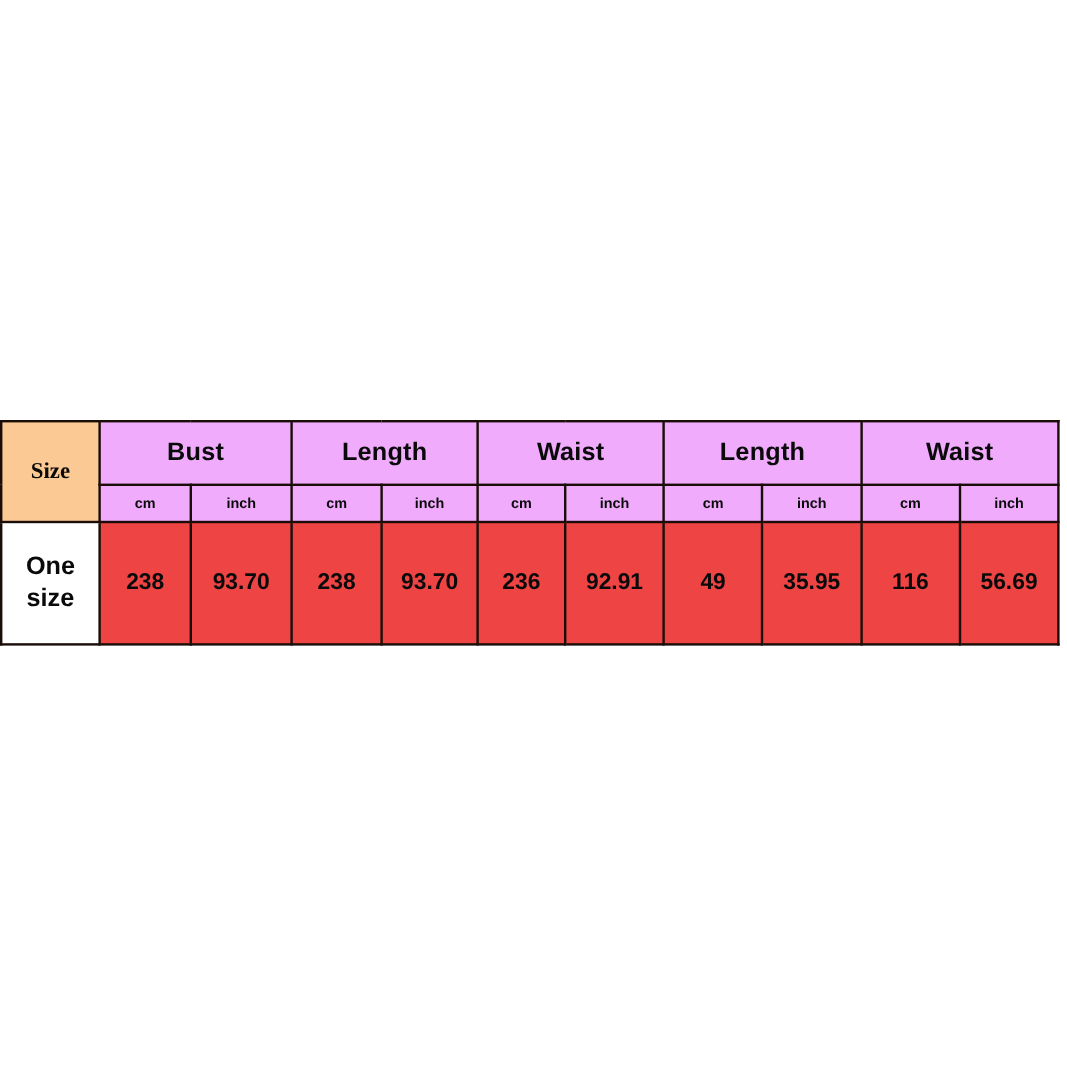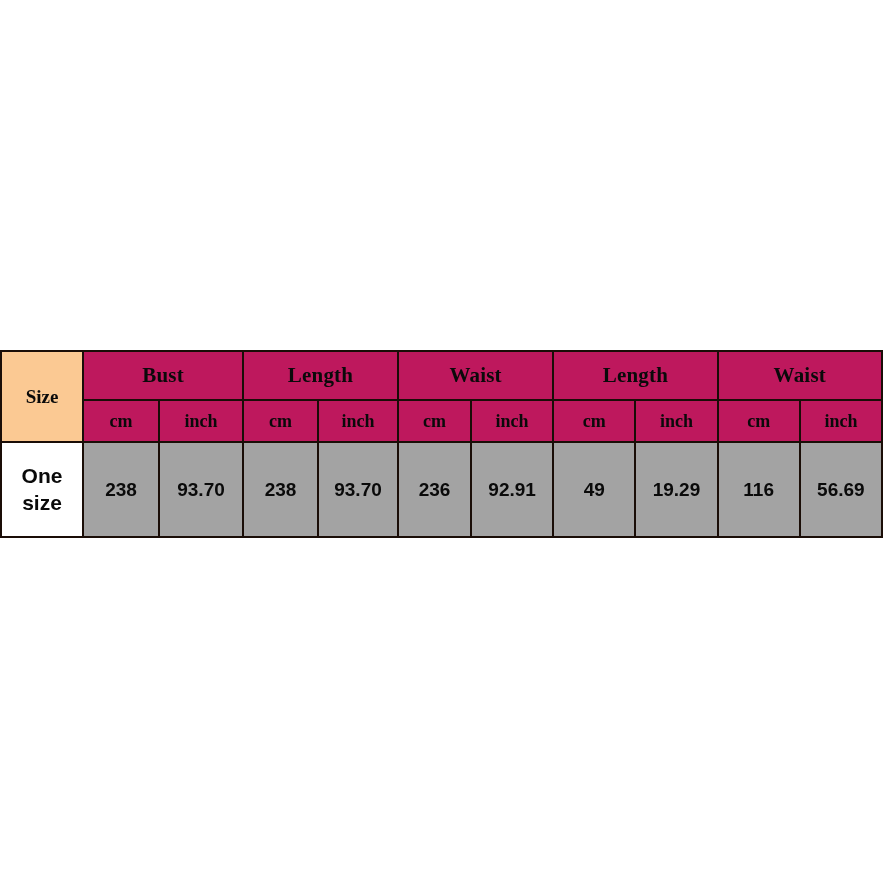--- a/index.html
+++ b/index.html
@@ -35,48 +35,47 @@
     border: 2px solid #1a0d07;
     text-align: center;
     vertical-align: middle;
     font-weight: bold;
     color: #0a0a0a;
     padding: 0;
     line-height: 1.28;
   }
 
   td.head-cell {
-    background: #be185d;
-    font-family: Liberation Serif, serif;
+    background: #f0abfc;
   }
 
   td.group-head {
     font-size: 21px;
     letter-spacing: 0.2px;
   }
 
   td.unit-head {
-    font-size: 18px;
+    font-size: 12px;
   }
 
   td.size-head {
     background: #fbc993;
     font-size: 19px;
     font-family: Liberation Serif, serif;
   }
 
   td.row-label {
     background: #ffffff;
     font-size: 21px;
     line-height: 1.35;
     margin-top: 27px;
   }
 
   td.data-cell {
-    background: #a3a3a3;
+    background: #ef4444;
     font-size: 19px;
   }
 
   
   col.c-size   { width: 82px; }
   col.c-cm     { width: 76px; }
   col.c-inch   { width: 84px; }
   col.c-cm2    { width: 75px; }
   col.c-inch2  { width: 80px; }
   col.c-cm3    { width: 73px; }
@@ -127,19 +126,19 @@
       </tr>
       <tr>
         <td class="row-label">One size</td>
         <td class="data-cell">238</td>
         <td class="data-cell">93.70</td>
         <td class="data-cell">238</td>
         <td class="data-cell">93.70</td>
         <td class="data-cell">236</td>
         <td class="data-cell">92.91</td>
         <td class="data-cell">49</td>
-        <td class="data-cell">19.29</td>
+        <td class="data-cell">35.95</td>
         <td class="data-cell">116</td>
         <td class="data-cell">56.69</td>
       </tr>
     </tbody>
   </table>
 </div>
 
 </body></html>

